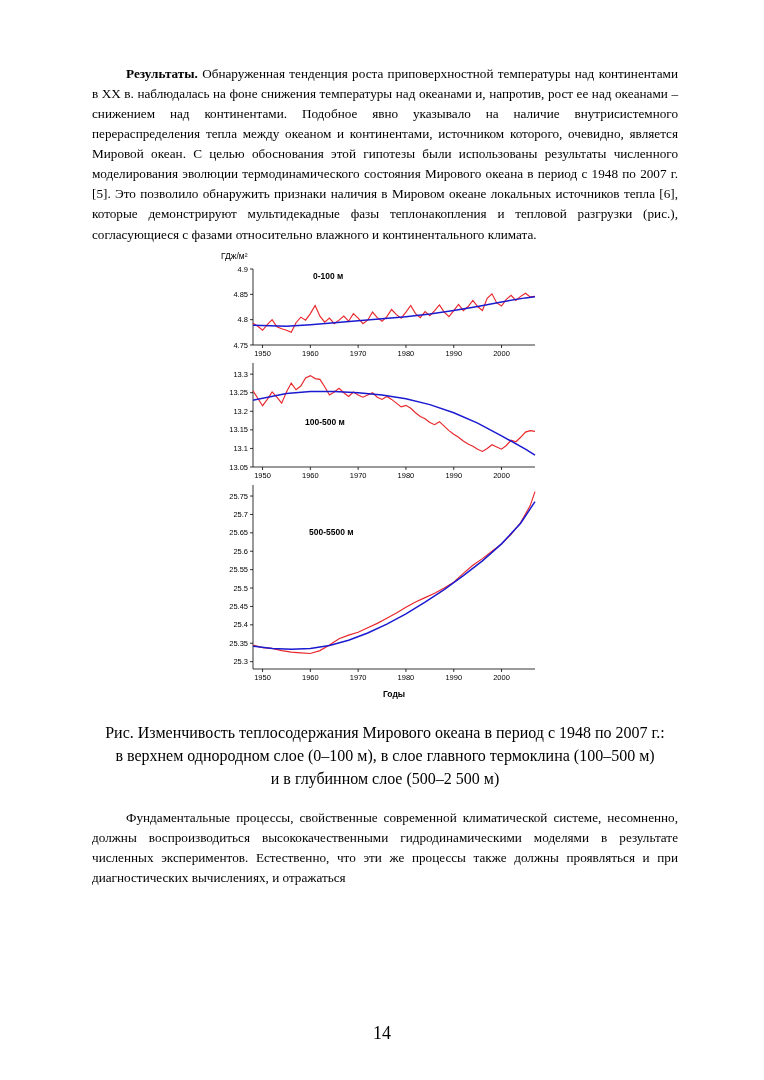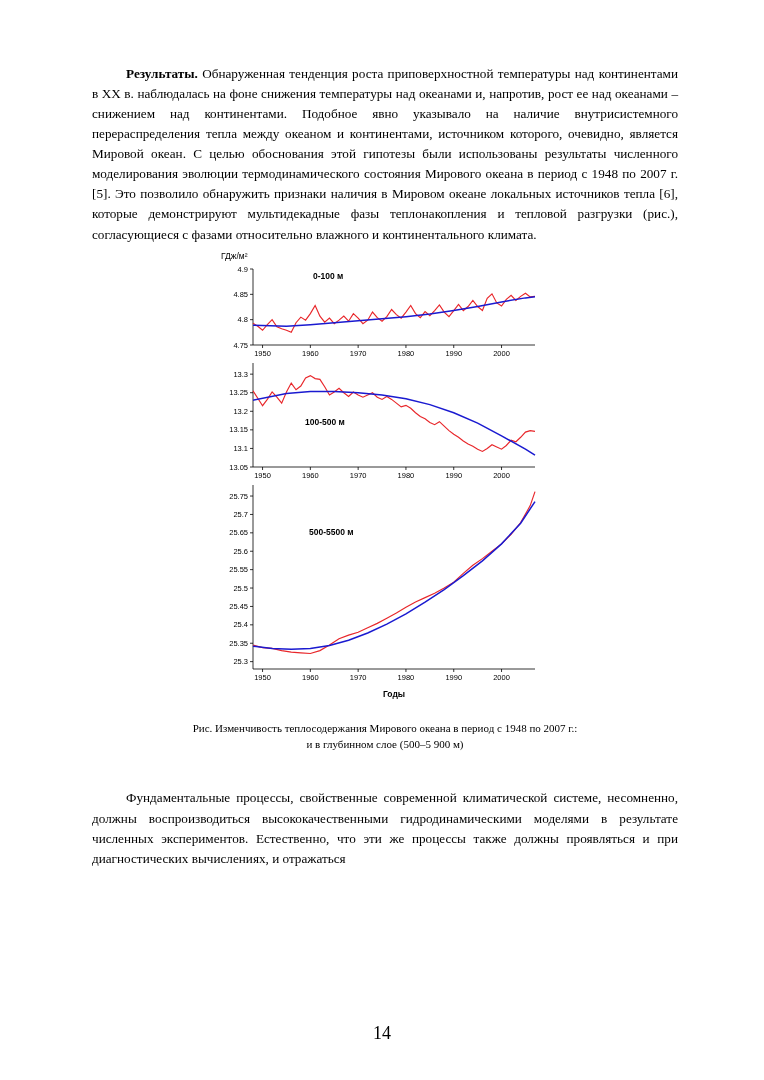--- a/index.html
+++ b/index.html
@@ -38,27 +38,27 @@
   }
   .chart-wrap {
     position: relative;
     width: 360px;
     height: 460px;
   }
   svg { display: block; }
 
   .caption {
     margin-top: 16px;
-    font-size: 11px;
+    font-size: 16px;
     text-align: center;
     line-height: 1.45;
   }
   .caption div { white-space: nowrap; }
 
-  .para2 { margin-top: 36px; }
+  .para2 { margin-top: 18px; }
 
   .pagenum {
     position: absolute;
     left: 0; right: 0;
     bottom: 36px;
     text-align: center;
     font-size: 18px;
   }
 </style>
 </head>
@@ -190,19 +190,20 @@
           <path id="p2-s0" fill="none" stroke="#e8262a" stroke-width="1.15" d="M48.00 400.08 L57.56 402.66 L67.12 403.39 L76.68 405.60 L86.24 407.07 L95.80 407.81 L105.36 408.54 L114.92 405.60 L124.47 400.08 L134.03 393.82 L143.59 390.14 L153.15 387.20 L162.71 382.78 L172.27 378.37 L181.83 373.22 L191.39 368.06 L200.95 362.18 L210.51 357.02 L220.07 352.61 L229.63 348.19 L239.19 343.04 L248.75 337.15 L258.31 328.32 L267.86 320.22 L277.42 313.60 L286.98 306.24 L296.54 298.88 L306.10 289.31 L315.66 277.54 L325.22 260.61 L330.00 246.62"></path>
           <path id="p2-s1" fill="none" stroke="#1a1ad0" stroke-width="1.5" d="M48.00 401.18 L67.12 403.39 L86.24 404.13 L105.36 403.39 L124.47 400.45 L143.59 395.30 L162.71 387.94 L181.83 379.10 L200.95 368.80 L220.07 357.02 L239.19 344.51 L258.31 330.53 L277.42 315.81 L296.54 298.88 L315.66 278.27 L330.00 256.56"></path>
           <text x="189" y="452" text-anchor="middle" font-family="Liberation Sans, sans-serif" font-size="8.5" font-weight="bold" fill="#000">Годы</text>
         </g>
       </svg>
     </div>
   </div>
 
   <div class="caption">
     <div>Рис. Изменчивость теплосодержания Мирового океана в период с 1948 по 2007 г.:</div>
-    <div>и в глубинном слое (500–5 900 м)</div>
+    <div>в верхнем однородном слое (0–100 м), в слое главного термоклина (100–500 м)</div>
+    <div>и в глубинном слое (500–2 500 м)</div>
   </div>
 
   <p class="para para2"><span class="indent"></span><span>Фундаментальные процессы, свойственные современной климатической системе, несомненно, должны воспроизводиться высококачественными гидродинамическими моделями в результате численных экспериментов. Естественно, что эти же процессы также должны проявляться и при диагностических вычислениях, и отражаться</span></p>
 
   <div class="pagenum">14</div>
 </div>
 
 </body></html>

